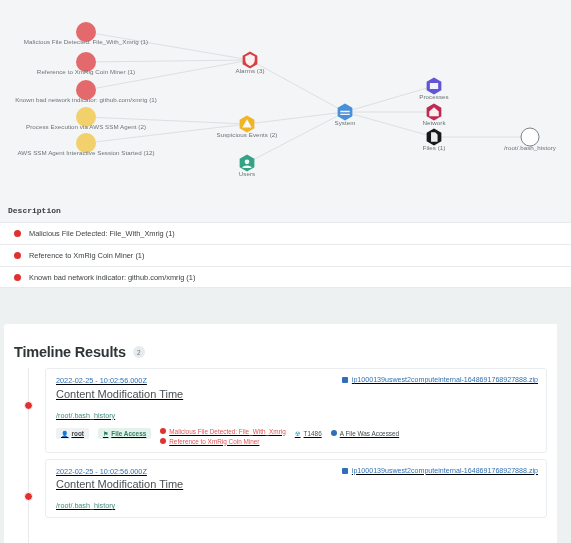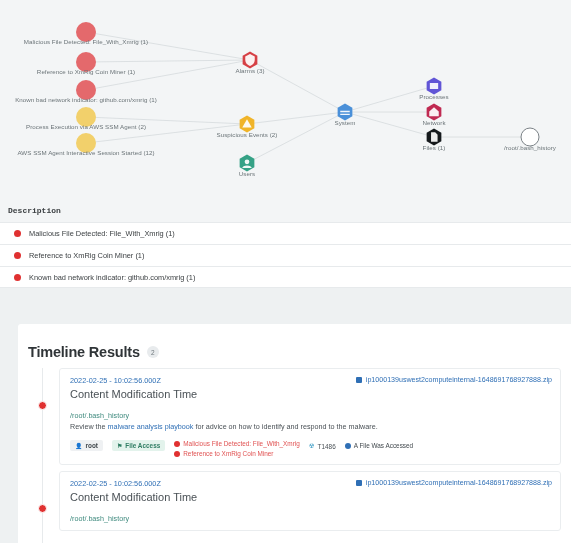--- a/index.html
+++ b/index.html
@@ -76,21 +76,21 @@
     flex: 0 0 auto;
   }
   .desc-text {
     font-size: 7.4px;
     color: #3c4043;
   }
 
   
   #timeline-card {
     position: absolute;
-    left: 18px; top: 324px;
+    left: 4px; top: 324px;
     width: 553px;
     height: 219px;
     background: #ffffff;
     border-radius: 3px 0 0 0;
     overflow: hidden;
   }
   #timeline-header {
     display: flex;
     align-items: center;
     gap: 7px;
@@ -146,20 +146,21 @@
     position: absolute;
     left: 24px; top: 0; bottom: -40px;
     width: 1px;
     background: #e7eaec;
   }
   .tl-entry {
     position: relative;
     display: flex;
     align-items: flex-start;
     margin-bottom: 6px;
+    text-decoration: underline;
   }
   .tl-dot {
     position: absolute;
     left: 20px; top: 33px;
     width: 9px; height: 9px;
     border-radius: 50%;
     background: #e03131;
     border: 1.5px solid #ffffff;
     z-index: 2;
   }
@@ -405,21 +406,20 @@
             <div>
               <div class="tl-time">2022-02-25 - 10:02:56.000Z</div>
               <div class="tl-subtitle">Content Modification Time</div>
             </div>
             <div class="tl-artifact">
               <span class="zip-icon"></span>
               <span>ip1000139uswest2computeinternal-1648691768927888.zip</span>
             </div>
           </div>
           <div class="tl-path">/root/.bash_history</div>
-          <div class="tl-desc"><span>Review the </span><a href="#">malware analysis playbook</a><span> for advice on how to identify and respond to the malware.</span></div>
           <div class="tl-tags">
             <span class="tag tag-user">
               <span class="user-glyph">👤</span>
               <span>root</span>
             </span>
             <span class="tag tag-green">
               <span class="flag-glyph">⚑</span>
               <span>File Access</span>
             </span>
             <span class="alert-stack">

